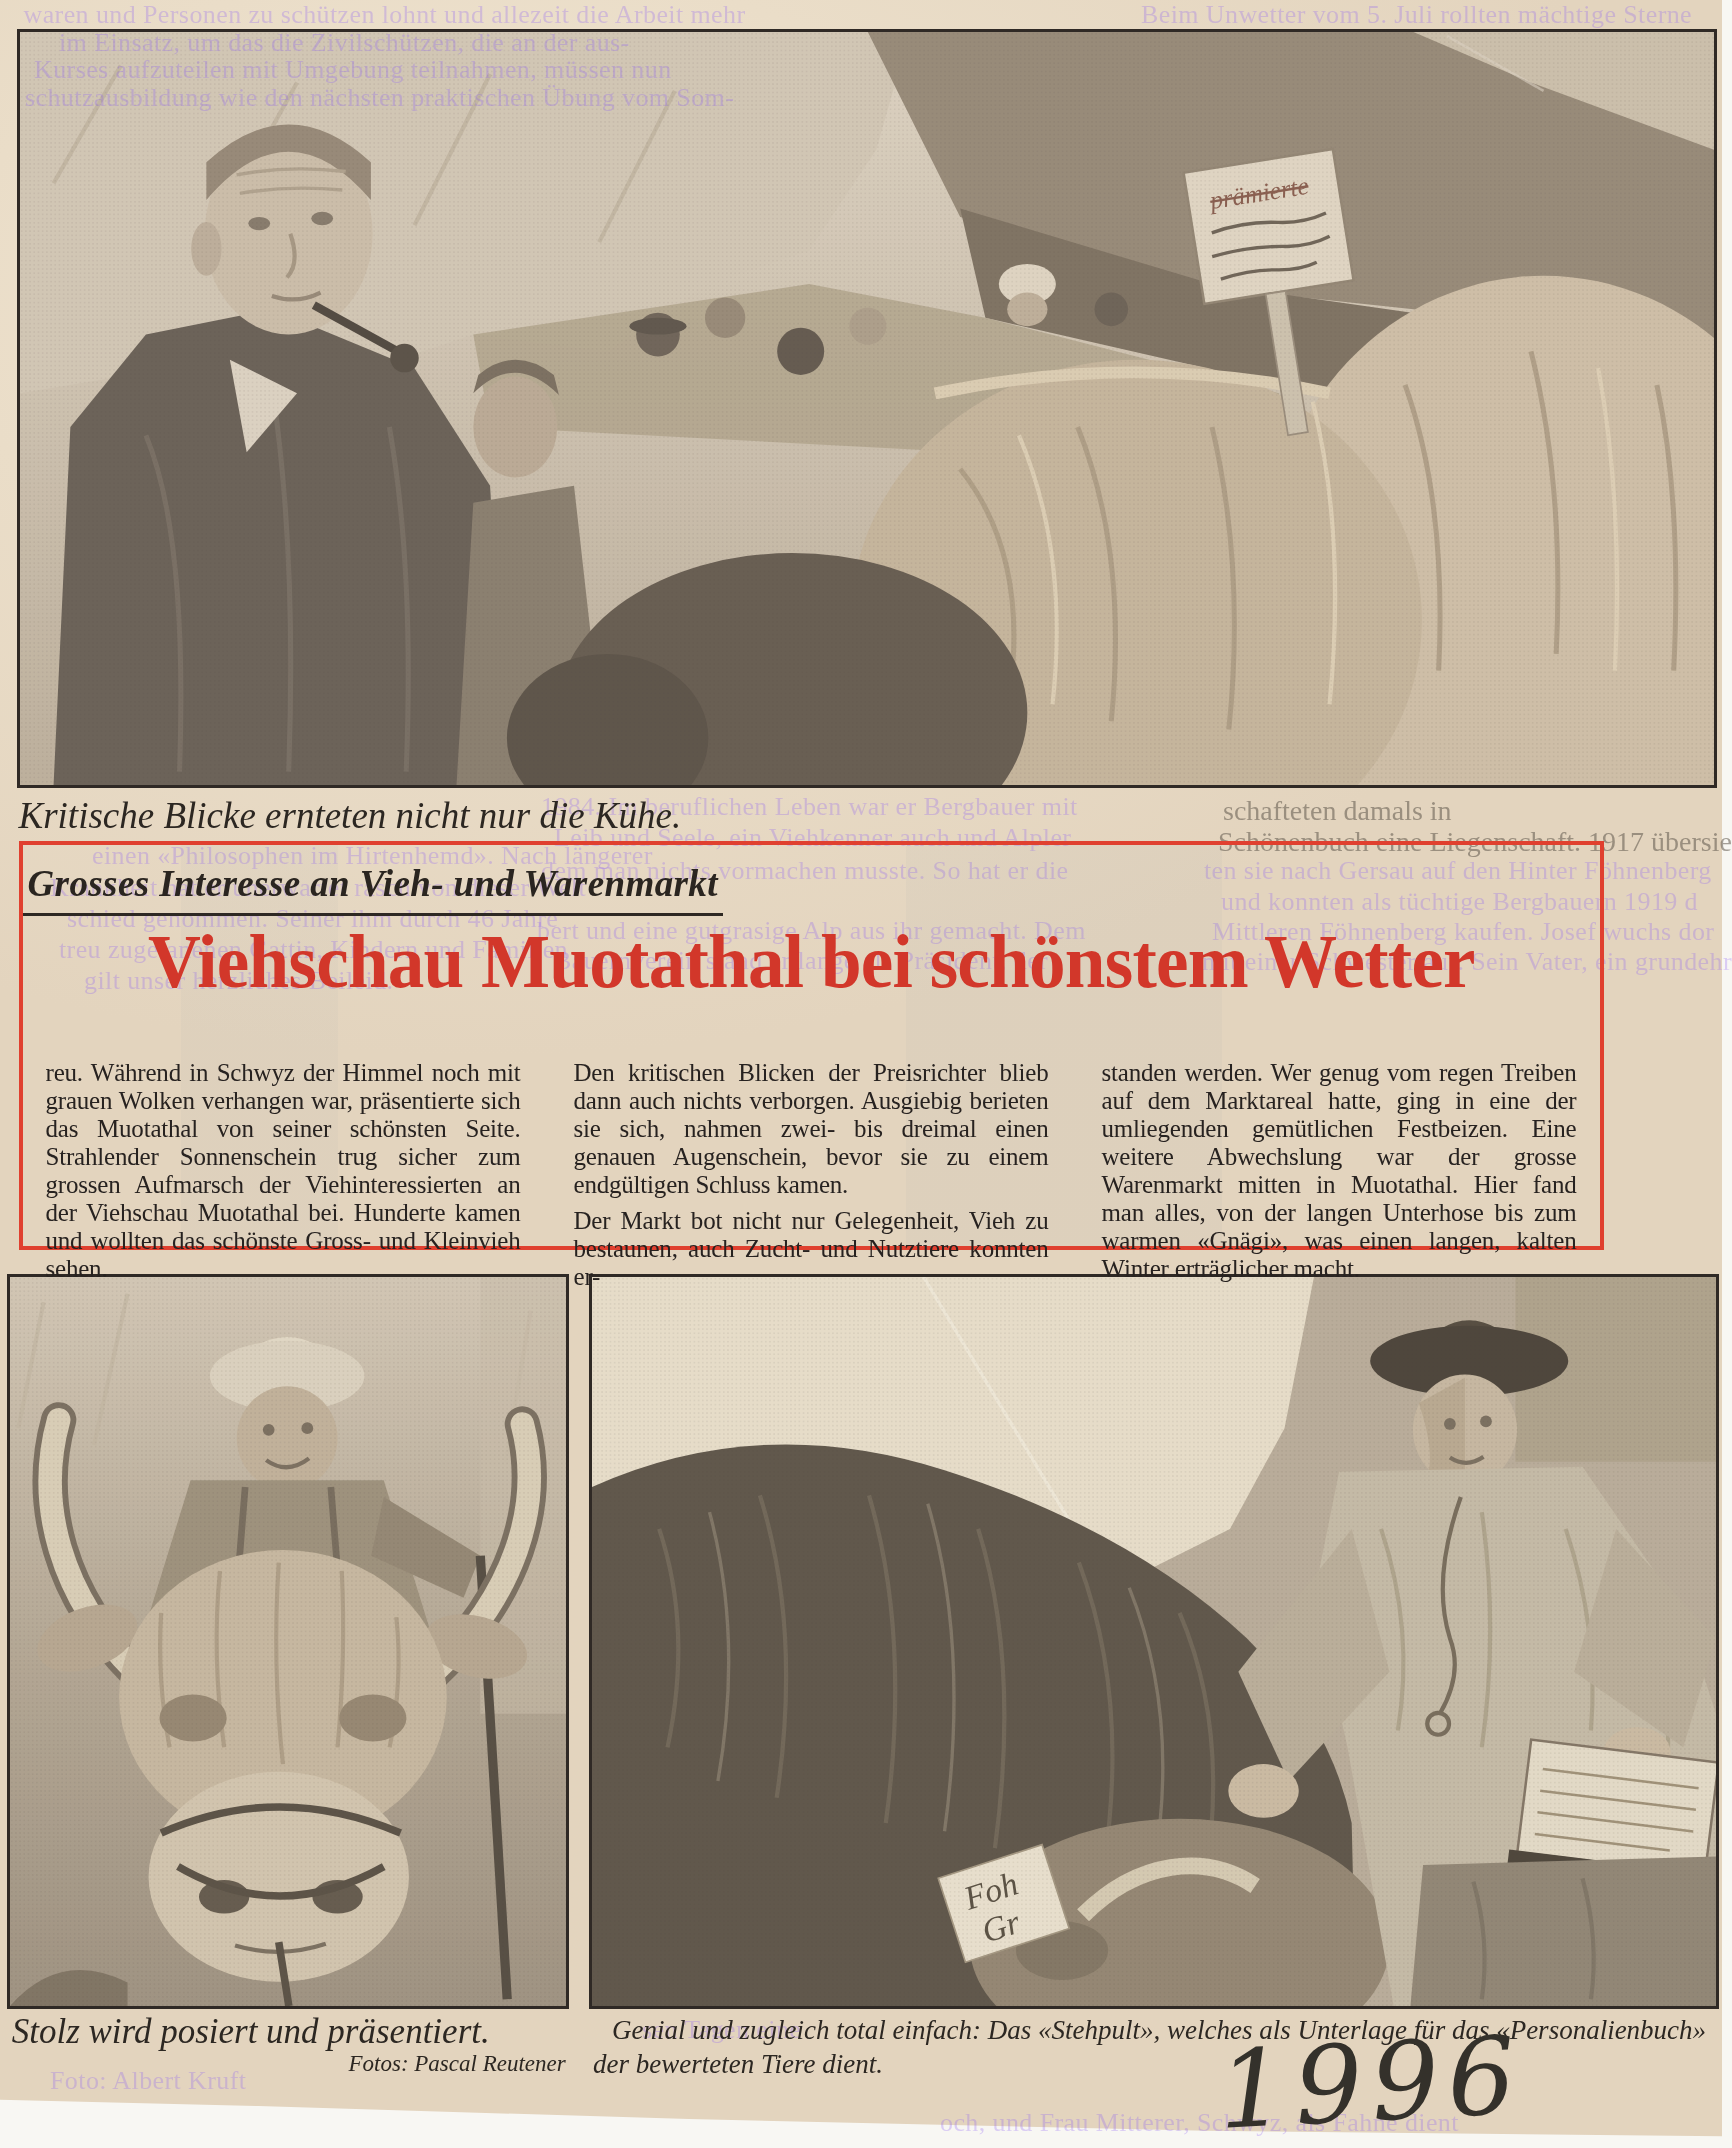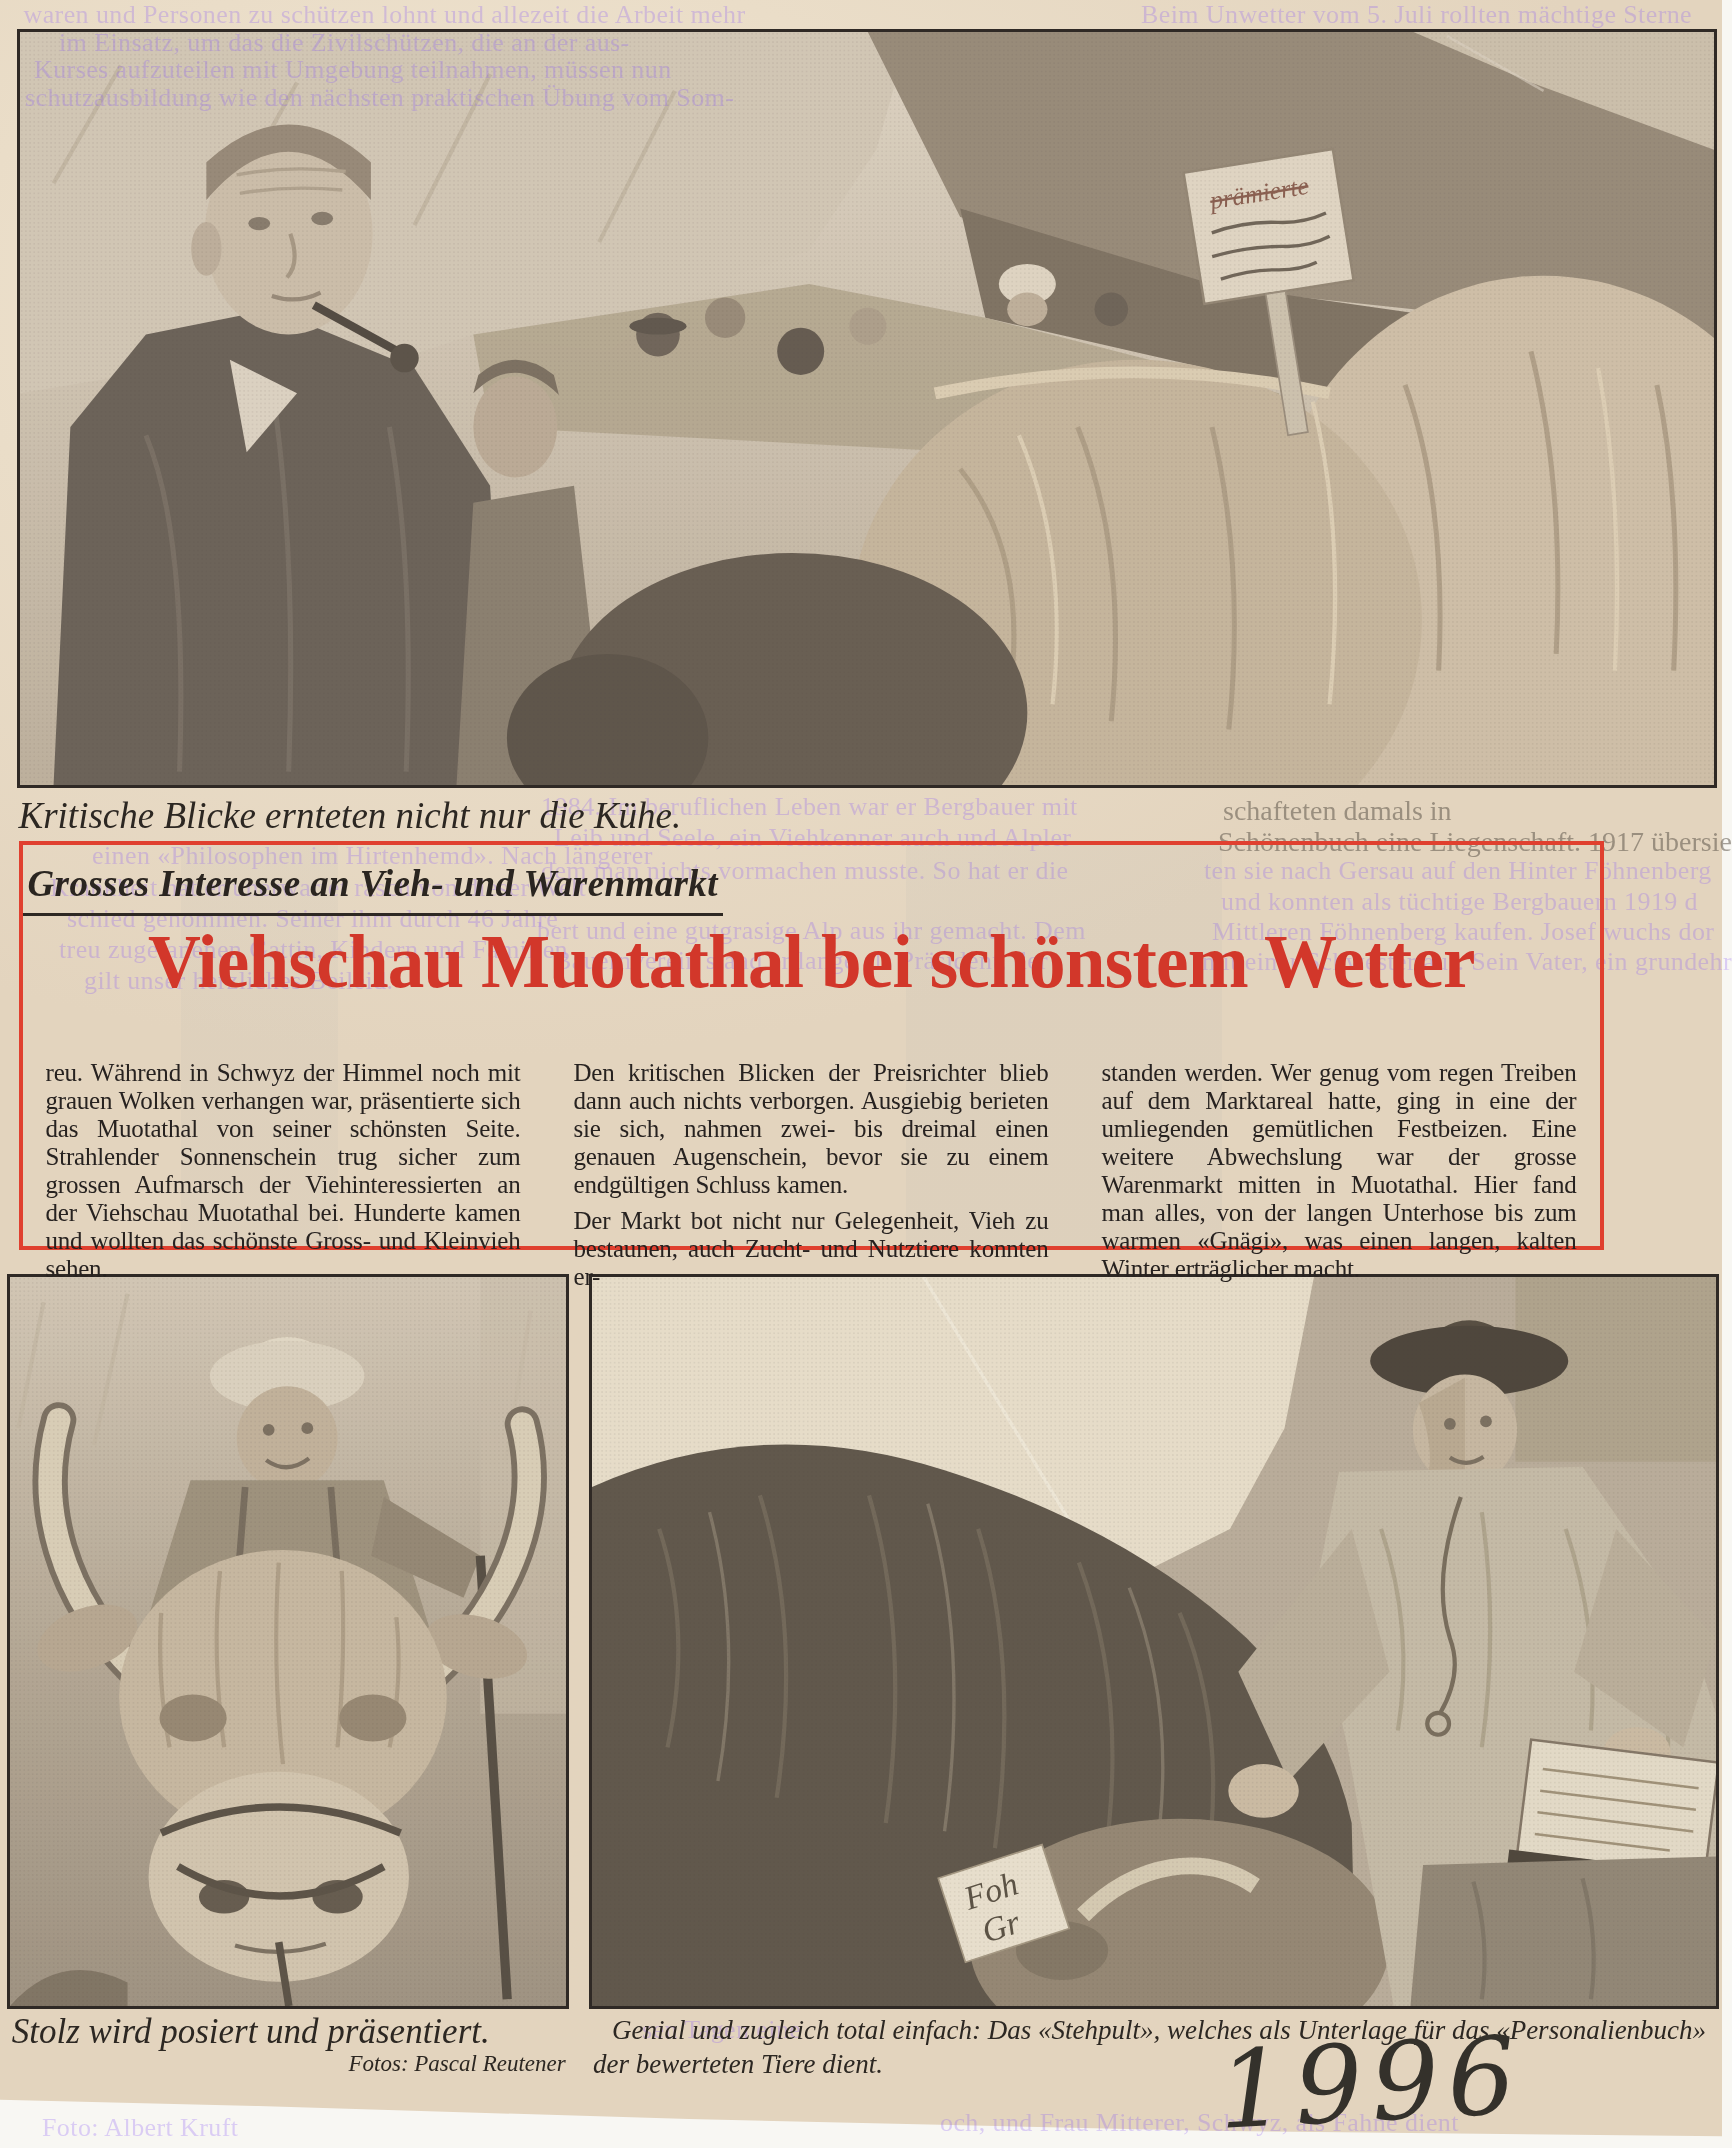--- a/index.html
+++ b/index.html
@@ -306,18 +306,18 @@
       <rect width="1339" height="868" fill="#e9dcc7" opacity=".12"></rect>
     </svg>
   </div>
 
   <div class="caption" style="left:11.7px;top:2012px;font-size:35px;">Stolz wird posiert und präsentiert.</div>
   <div class="caption" style="left:11.7px;top:2051px;width:554px;text-align:right;"><span style="font-size:23px;">Fotos: Pascal Reutener</span></div>
   <div class="caption" style="left:593px;top:2015px;font-size:27px;margin-left:19px;">Genial und zugleich total einfach: Das «Stehpult», welches als Unterlage für das «Personalienbuch»</div>
   <div class="caption" style="left:593px;top:2049px;font-size:27px;">der bewerteten Tiere dient.</div>
 
   <div class="ghost" style="left:642px;top:2015px;">sen Tagen eine</div>
-  <div class="ghost" style="left:42px;top:2066px;margin-top:47px;">Foto: Albert Kruft</div>
+  <div class="ghost" style="left:50px;top:2066px;">Foto: Albert Kruft</div>
   <div class="ghost" style="left:940px;top:2108px;">och, und Frau Mitterer, Schwyz, als Fahne dient</div>
 
   <div class="year">1996</div>
 </div>
 
 
 </body></html>

